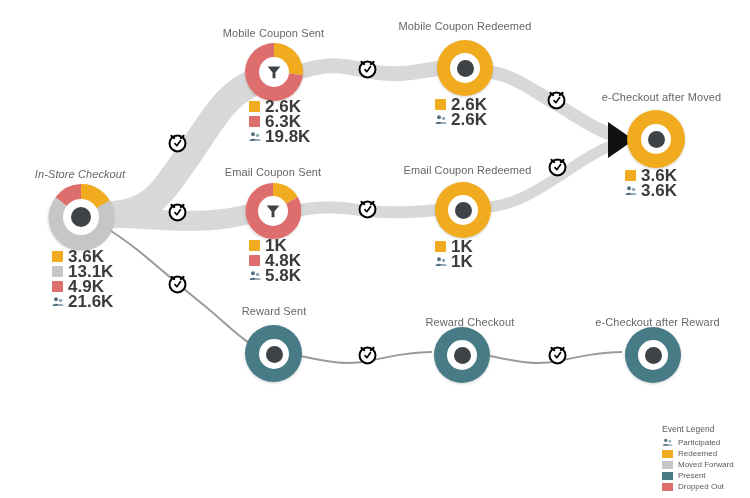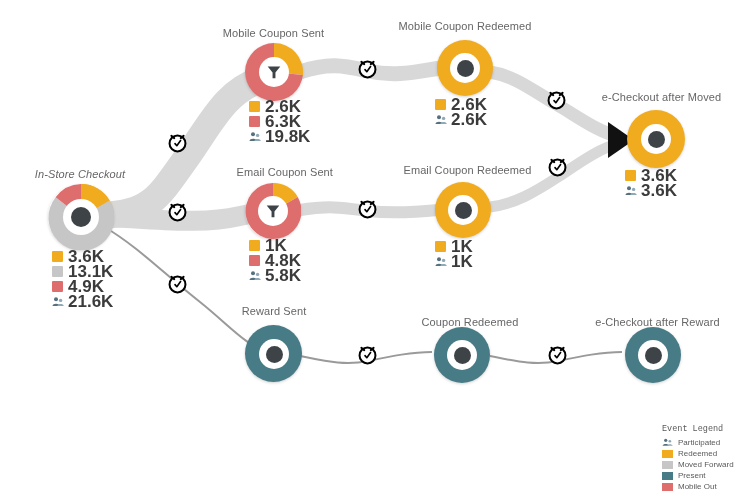--- a/index.html
+++ b/index.html
@@ -68,21 +68,20 @@
   .legend{
     position:absolute;
     right:6px;bottom:6px;
     width:82px;
   }
   .legend-title{
     font-size:8.5px;
     color:#5a5a5a;
     margin-bottom:3px;
     font-weight:normal;
-    font-family:Liberation Mono, monospace;
   }
   .legend-row{
     display:flex;align-items:center;
     height:11px;
     font-size:8px;
     color:#5a5a5a;
   }
   .legend-swatch{
     width:11px;height:8px;
     margin-right:5px;
@@ -242,21 +241,21 @@
             <path d="M0.5 10 C0.5 7 7.5 7 7.5 10 Z" fill="#55707f"></path>
           <circle cx="8.6" cy="4.4" r="1.7" fill="#8fa9b6"></circle>
             <path d="M5.4 10 C5.4 7.4 11.7 7.4 11.7 10 Z" fill="#8fa9b6"></path>
         </svg>
         <span>3.6K</span>
       </div>
     </div>
   </div>
 
   <div class="node">
-    <div class="node-title" style="left:213px;top:166px;width:120px;text-align:right;">Email Coupon Sent</div>
+    <div class="node-title" style="left:213px;top:166px;width:120px;">Email Coupon Sent</div>
     <div class="donut" style="left:245px;top:183px;width:56px;height:56px;">
       <svg viewBox="0 0 56 56" style="width:56px;height:56px;display:block;">
 
         <path d="M 28 28 L 28 0 A 28 28 0 0 1 52.7 13.9 Z" fill="#f0ab1f"></path>
 
         <path d="M 28 28 L 52.7 13.9 A 28 28 0 1 1 28 0 Z" fill="#de6d6d"></path>
       </svg>
     </div>
     <div class="hub" style="left:258px;top:196px;width:30px;height:30px;">
       <svg class="funnel-core" viewBox="0 0 20 20" style="width:18px;height:18px;">
@@ -309,21 +308,21 @@
 
   <div class="node">
     <div class="node-title" style="left:224px;top:305px;width:100px;">Reward Sent</div>
     <div class="donut" style="left:245px;top:325px;width:57px;height:57px;background:#477b86;"></div>
     <div class="hub" style="left:259px;top:339px;width:30px;height:30px;">
       <div class="hub-core" style="width:17px;height:17px;background:#3d4347;"></div>
     </div>
   </div>
 
   <div class="node">
-    <div class="node-title" style="left:410px;top:316px;width:120px;">Coupon Redeemed</div>
+    <div class="node-title" style="left:410px;top:316px;width:120px;">Reward Checkout</div>
     <div class="donut" style="left:434px;top:327px;width:56px;height:56px;background:#477b86;"></div>
     <div class="hub" style="left:447px;top:340px;width:30px;height:30px;">
       <div class="hub-core" style="width:17px;height:17px;background:#3d4347;"></div>
     </div>
   </div>
 
   <div class="node">
     <div class="node-title" style="left:580px;top:316px;width:155px;">e-Checkout after Reward</div>
     <div class="donut" style="left:625px;top:327px;width:56px;height:56px;background:#477b86;"></div>
     <div class="hub" style="left:638px;top:340px;width:30px;height:30px;">
@@ -426,17 +425,17 @@
       <span>Moved Forward</span>
     </div>
 
     <div class="legend-row">
       <span class="legend-swatch" style="background:#477b86;"></span>
       <span>Present</span>
     </div>
 
     <div class="legend-row">
       <span class="legend-swatch" style="background:#de6d6d;"></span>
-      <span>Mobile Out</span>
+      <span>Dropped Out</span>
     </div>
   </div>
 
 </div>
 
 </body></html>

